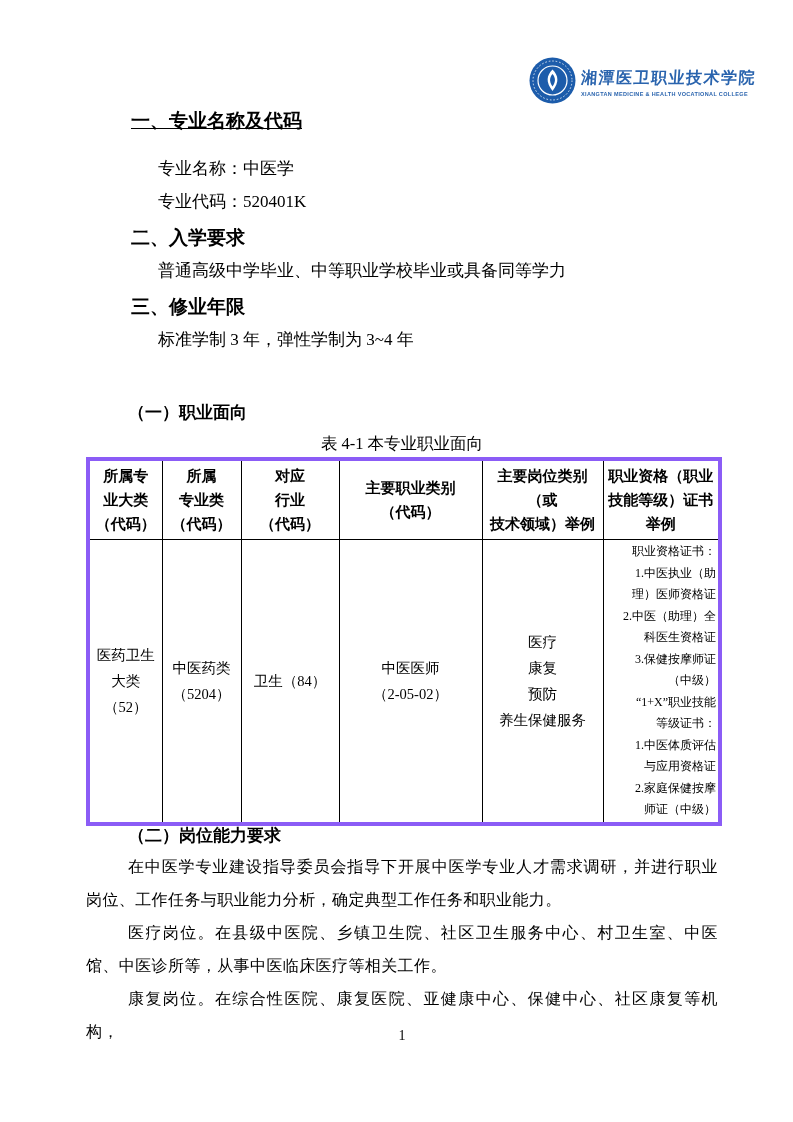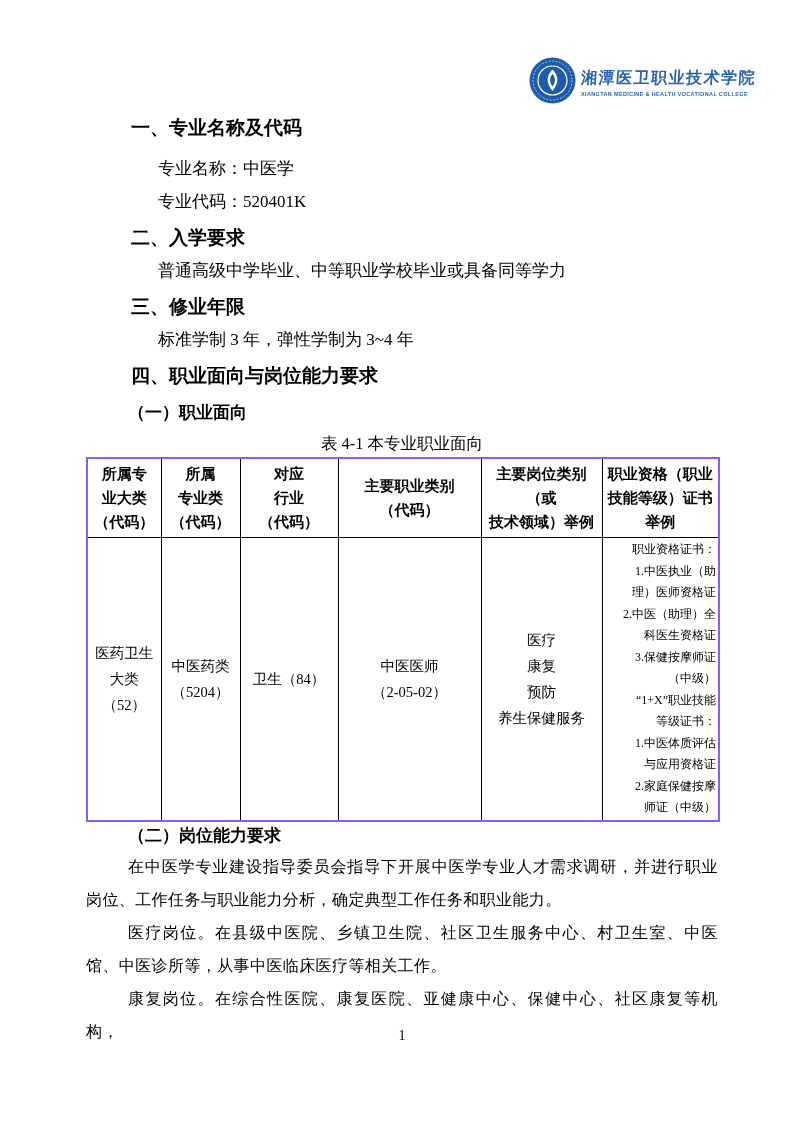--- a/index.html
+++ b/index.html
@@ -16,21 +16,21 @@
   
   .sec-h{font-family:"Liberation Sans","DejaVu Sans",sans-serif;font-weight:bold;
          font-size:19px;padding-left:45px;line-height:26px;}
   .sub-h{font-family:"Liberation Sans","DejaVu Sans",sans-serif;font-weight:bold;
          font-size:17px;padding-left:42px;line-height:24px;}
   .item{font-size:17px;padding-left:72px;line-height:26px;}
   .para{margin:0;font-size:16px;line-height:33px;text-indent:42px;text-align:justify;
         letter-spacing:0.4px;}
   .caption{font-weight:normal;font-size:16.5px;text-align:center;line-height:22px;}
   
-  table.fixed{border-collapse:collapse;table-layout:fixed;width:632px;border:2px solid #8b5cf6;padding-left:14px;}
+  table.fixed{border-collapse:collapse;table-layout:fixed;width:632px;border:4px solid #8b5cf6;padding-left:14px;}
   table.fixed th,table.fixed td{border:1px solid #000;text-align:center;vertical-align:middle;
         white-space:pre-line;padding:1px 2px;overflow:hidden;}
   table.fixed th{font-weight:bold;font-size:15px;line-height:24px;height:76px;}
   table.fixed td{font-size:14.5px;line-height:26px;height:270px;}
   table.fixed td.tight{line-height:21.5px;font-size:12px;text-align:right;}
   .pagenum{text-align:center;font-size:14px;}
 </style>
 </head>
 <body>
 
@@ -45,31 +45,30 @@
         <path d="M23.5 12.5 C17.5 18.5 16.5 25 23.5 34 C30.5 25 29.5 18.5 23.5 12.5 Z" fill="#ffffff"></path>
         <path d="M23.5 17 C20.5 20.5 20 24.5 23.5 29.5 C27 24.5 26.5 20.5 23.5 17 Z" fill="#1c5cab"></path>
       </svg>
     </span>
     <span class="logo-txt">
       <span class="logo-zh">湘潭医卫职业技术学院</span>
       <span class="logo-en">XIANGTAN MEDICINE &amp; HEALTH VOCATIONAL COLLEGE</span>
     </span>
   </div>
 
-  <div class="abs sec-h" style="top:115px;">一、专业名称及代码</div>
+  <div class="abs sec-h" style="top:108px;text-decoration:underline;">一、专业名称及代码</div>
   <div class="abs item" style="top:156px;">专业名称：中医学</div>
   <div class="abs item" style="top:189px;">专业代码：520401K</div>
 
   <div class="abs item" style="top:258px;">普通高级中学毕业、中等职业学校毕业或具备同等学力</div>
   <div class="abs sec-h" style="top:225px;">二、入学要求</div>
 
   <div class="abs sec-h" style="top:294px;">三、修业年限</div>
   <div class="abs item" style="top:327px;">标准学制 3 年，弹性学制为 3~4 年</div>
 
-  <div class="abs sec-h" style="top:363px;">四、职业面向与岗位能力要求</div>
   <div class="abs sub-h" style="top:401px;">（一）职业面向</div>
   <div class="abs caption" style="top:433px;">表 4-1 本专业职业面向</div>
 
   <div class="abs" style="top:457px;">
     <table class="fixed">
       <colgroup>
         <col style="width:74px">
           <col style="width:79px">
           <col style="width:98px">
         <col style="width:143px">

